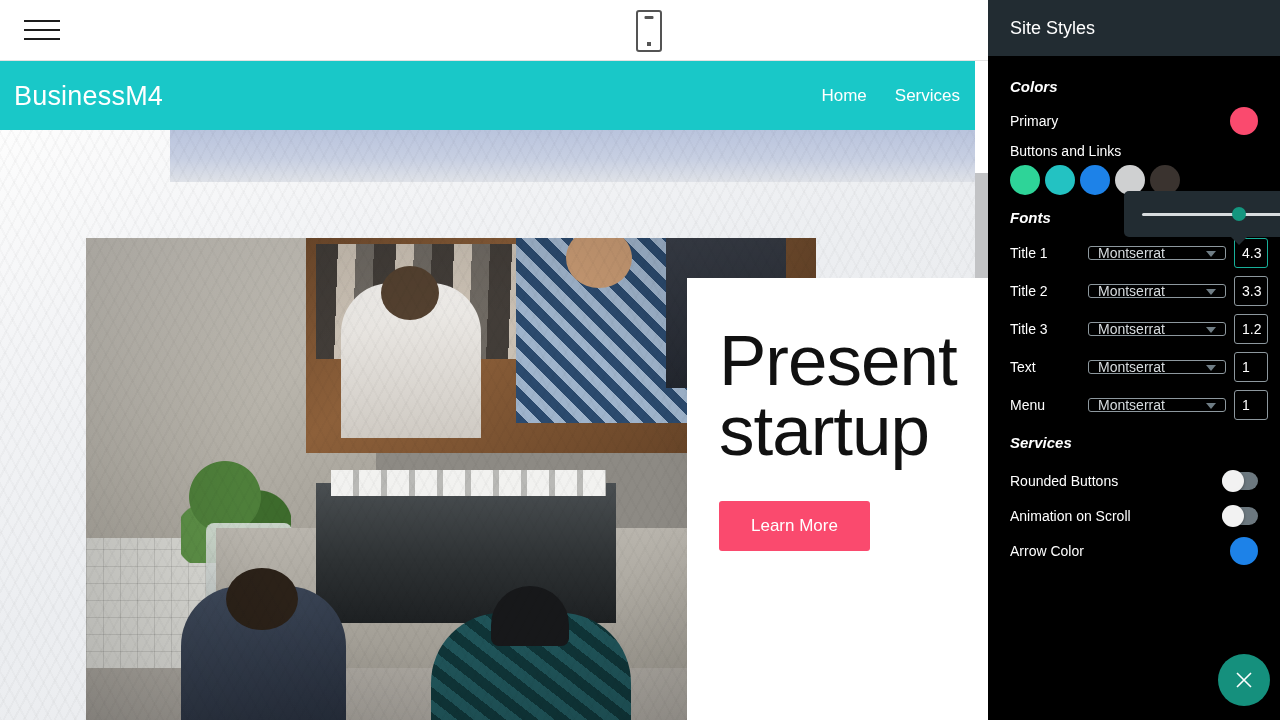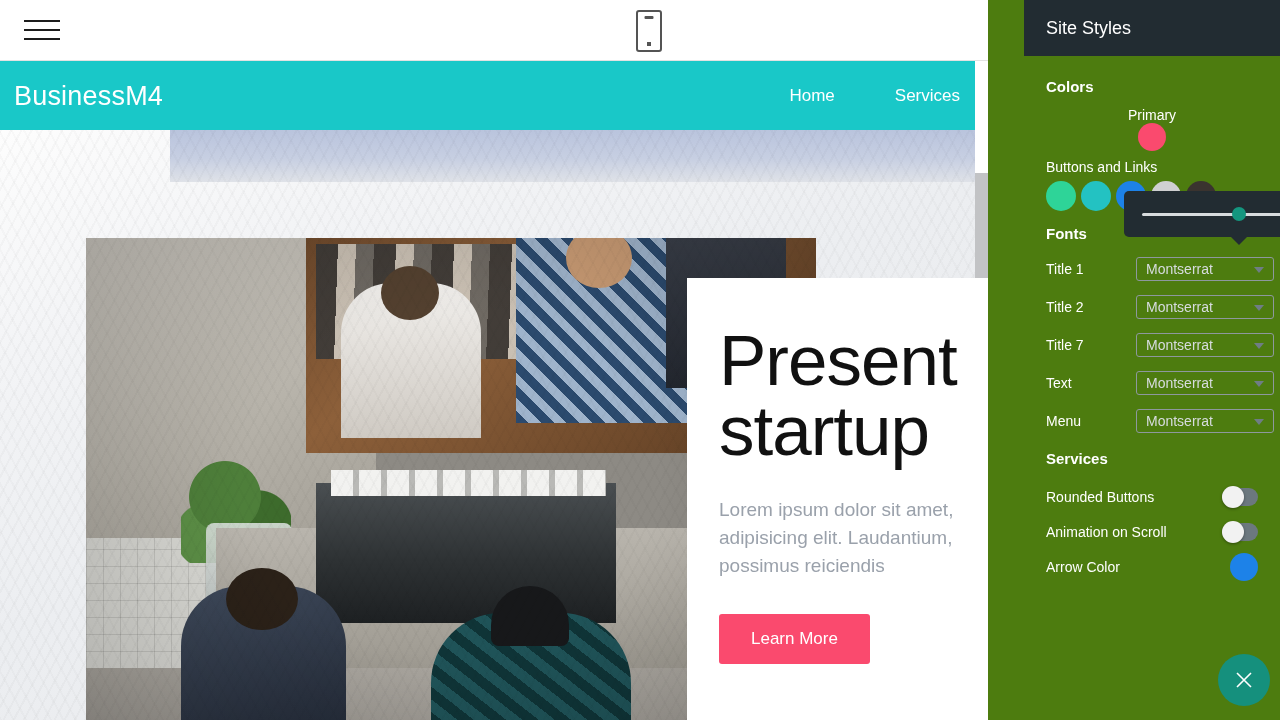--- a/index.html
+++ b/index.html
@@ -44,21 +44,21 @@
     position: absolute; left: 0; top: 0; width: 988px; height: 69px;
     background: #19c8c8;
     display: flex; align-items: center;
   }
   .brand {
     position: absolute; left: 14px; top: 50%; transform: translateY(-50%);
     color: #ffffff; font-size: 27px; letter-spacing: .2px;
   }
   .nav-links {
     position: absolute; right: 14px; top: 50%; transform: translateY(-50%);
-    display: flex; gap: 32px;
+    display: flex; 
   }
   .nav-links a {
     color: #ffffff; font-size: 17px; text-decoration: none; padding: 6px 14px;
   }
 
   
   .hero {
     position: absolute; left: 0; top: 69px; width: 988px; height: 590px;
     background:
       linear-gradient(155deg, #fdfdfd 0%, #f3f4f6 22%, #eceef1 48%, #e9eaec 100%);
@@ -160,45 +160,45 @@
     background: #ffffff;
   }
   .scrollbar .thumb {
     position: absolute; left: 0; top: 112px; width: 13px; height: 290px;
     background: #c2c3c5;
   }
 
   
   .panel {
     position: absolute; right: 0; top: 0; width: 292px; height: 720px;
-    background: #4d7c0f; color: #ffffff; padding-left: 36px;
+    background: #000000; color: #ffffff;
   }
   .panel-header {
     height: 56px; background: #222c32; display: flex; align-items: center;
     padding-left: 22px;
   }
   .panel-header h1 { font-size: 18px; font-weight: 400; }
   .panel-body { padding: 22px 22px 0 22px; position: relative; }
-  .sec-title { font-size: 15px; font-weight: bold; margin-bottom: 12px; }
+  .sec-title { font-size: 15px; font-weight: bold; margin-bottom: 12px; font-style: italic; }
   .row {
     display: flex; align-items: center; justify-content: space-between;
-    min-height: 26px; flex-direction: column;
+    min-height: 26px;
   }
   .row-label { font-size: 14px; color: #ffffff; }
   .swatch { width: 28px; height: 28px; border-radius: 50%; cursor: pointer; }
   .swatch-row { display: flex; gap: 5px; margin: 6px 0 14px 0; }
   .swatch-row .swatch { width: 30px; height: 30px; }
 
   .sec-fonts { margin-top: 4px; }
   .font-row {
-    display: flex; align-items: center; gap: 20px; margin-bottom: 8px;
+    display: flex; align-items: center; gap: 8px; margin-bottom: 8px;
   }
   .font-row .row-label { width: 70px; flex: 0 0 70px; font-size: 14px; }
   .select {
-    position: relative; flex: 0 0 138px; height: 24px;
+    position: relative; flex: 0 0 138px; height: 14px;
     border: 1px solid #8d989e; border-radius: 3px;
     display: flex; align-items: center; padding-left: 9px;
     font-size: 14px; color: #d7dcdf; cursor: pointer; background: transparent;
   }
   .select .caret {
     position: absolute; right: 9px; top: 50%; margin-top: -2px;
     width: 0; height: 0; border-left: 5px solid transparent;
     border-right: 5px solid transparent; border-top: 6px solid #6f7d85;
   }
   .num {
@@ -296,21 +296,20 @@
       <div class="ph-layer person1"></div>
       <div class="ph-layer person1head"></div>
       <div class="ph-layer person2"></div>
       <div class="ph-layer person2head"></div>
       <div class="ph-layer vign"></div>
     </div>
 
     <div class="hero-card">
       <div class="hero-title">Present</div>
       <div class="hero-title">startup</div>
-      <div class="hero-sub">Lorem ipsum dolor sit amet, adipisicing elit. Laudantium, possimus reiciendis</div>
       <button class="learn-btn" style="background: rgb(250, 74, 110);">Learn More</button>
     </div>
   </div>
 </div>
 
 <div class="scrollbar">
   <div class="thumb"></div>
 </div>
 
 <div class="panel">
@@ -351,21 +350,21 @@
     <div class="font-row">
       <span class="row-label">Title 2</span>
       <span class="select">
         <span>Montserrat</span>
         <i class="caret"></i>
       </span>
       <span class="num">3.3</span>
     </div>
 
     <div class="font-row">
-      <span class="row-label">Title 7</span>
+      <span class="row-label">Title 3</span>
       <span class="select">
         <span>Montserrat</span>
         <i class="caret"></i>
       </span>
       <span class="num">1.2</span>
     </div>
 
     <div class="font-row">
       <span class="row-label">Text</span>
       <span class="select">

